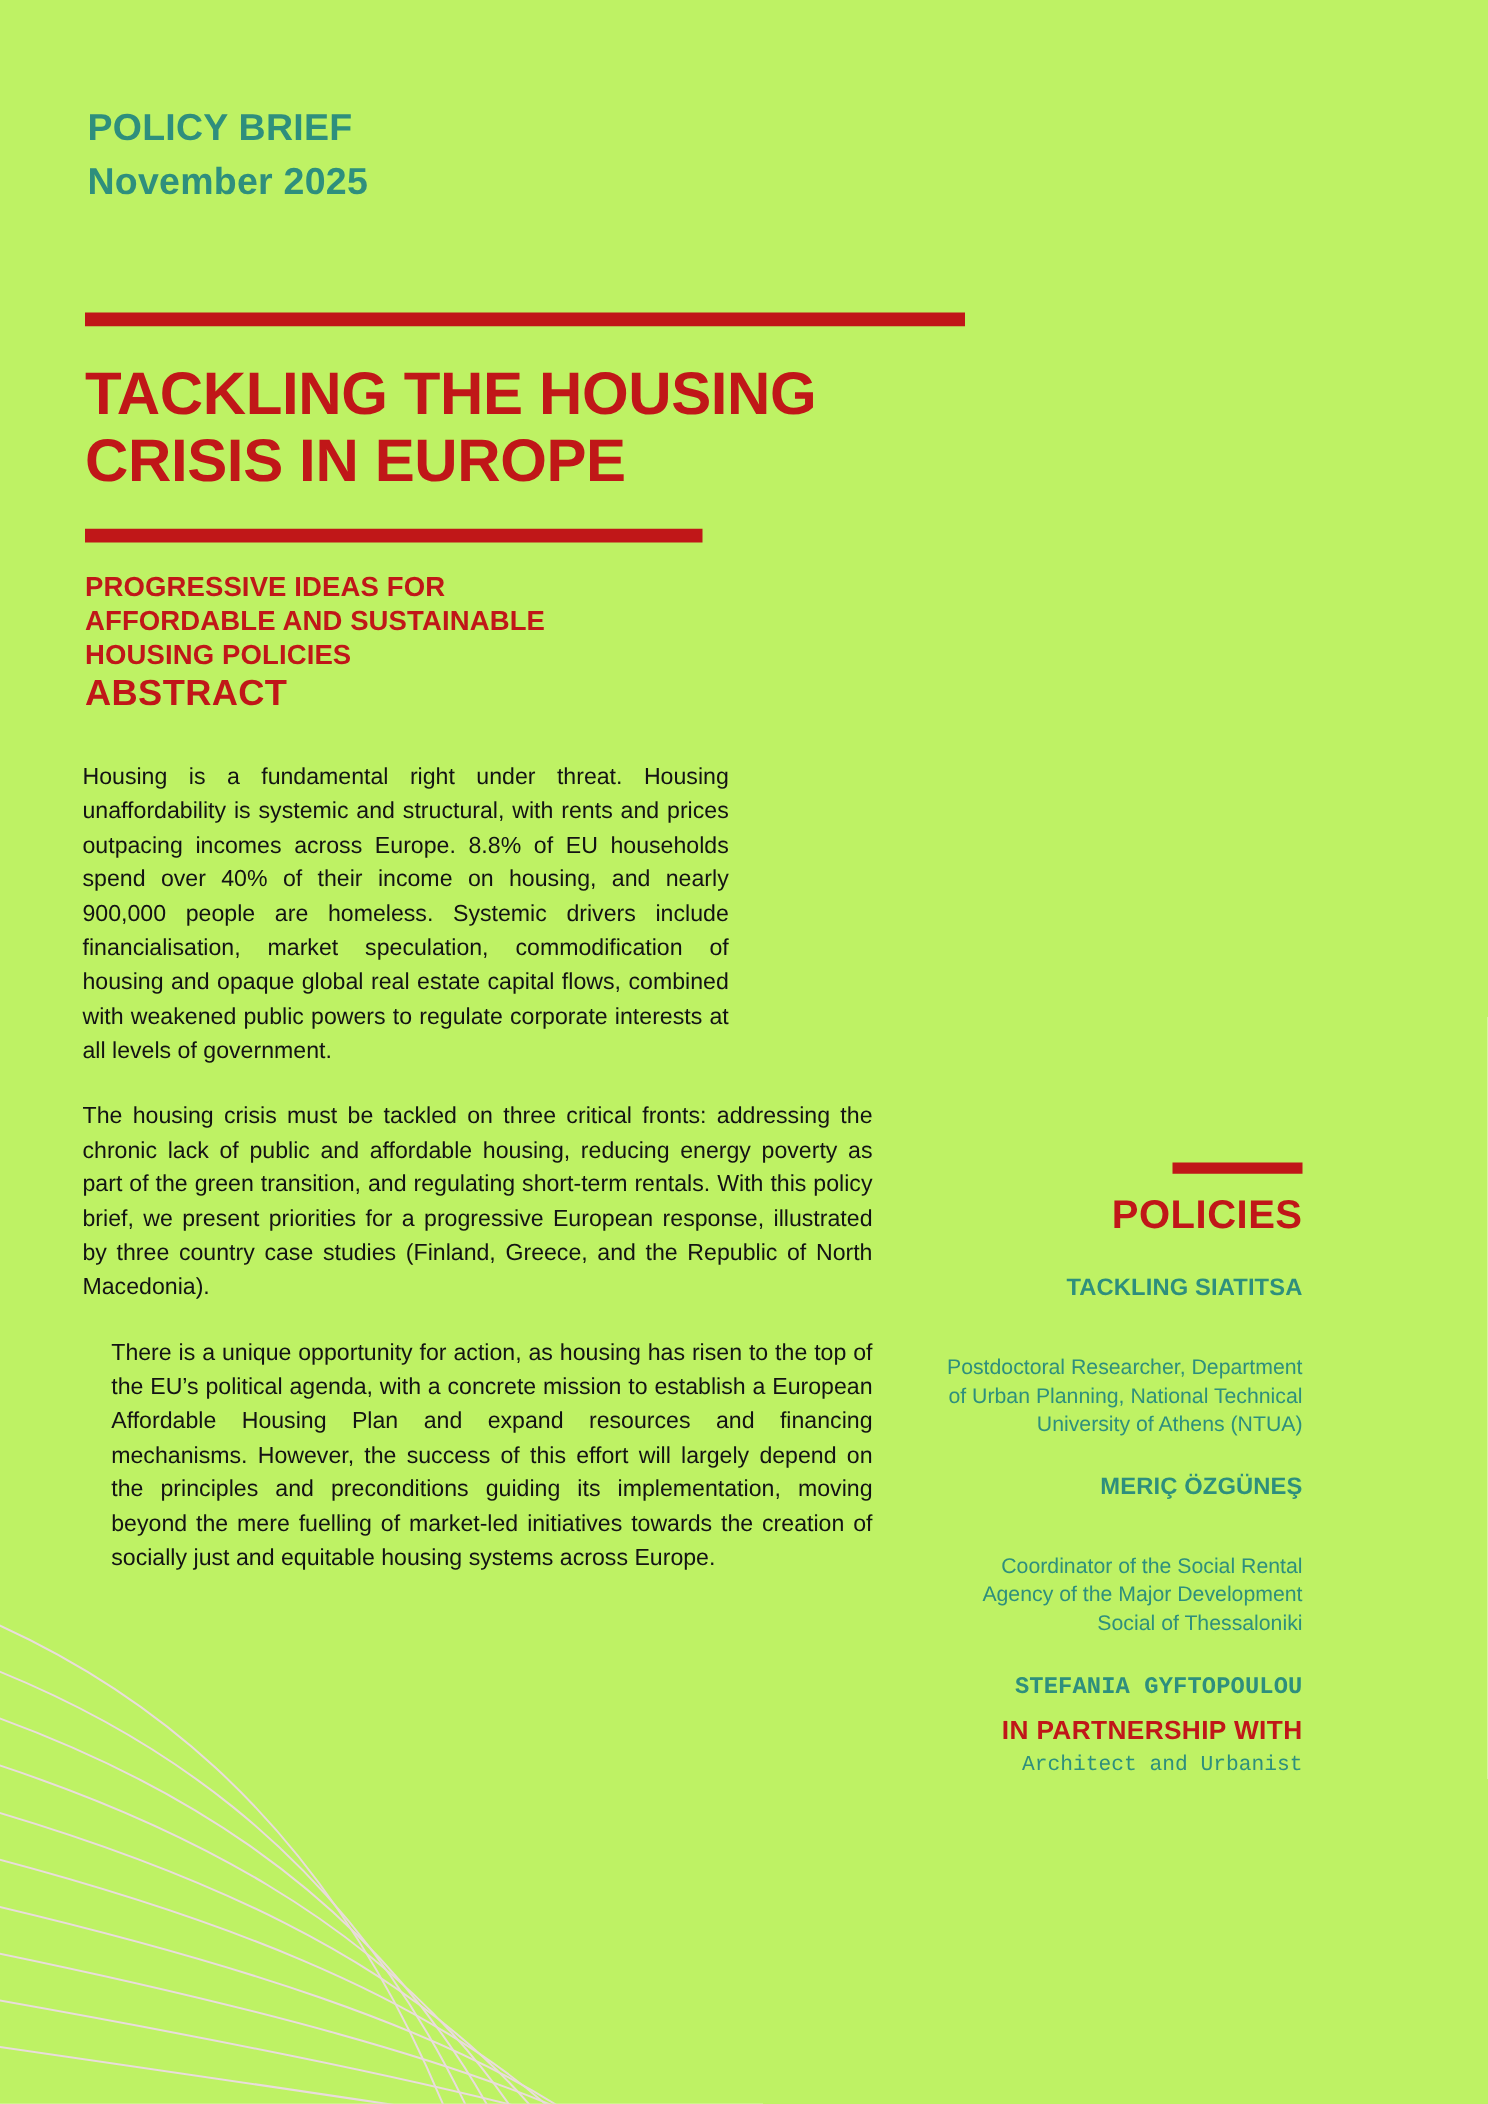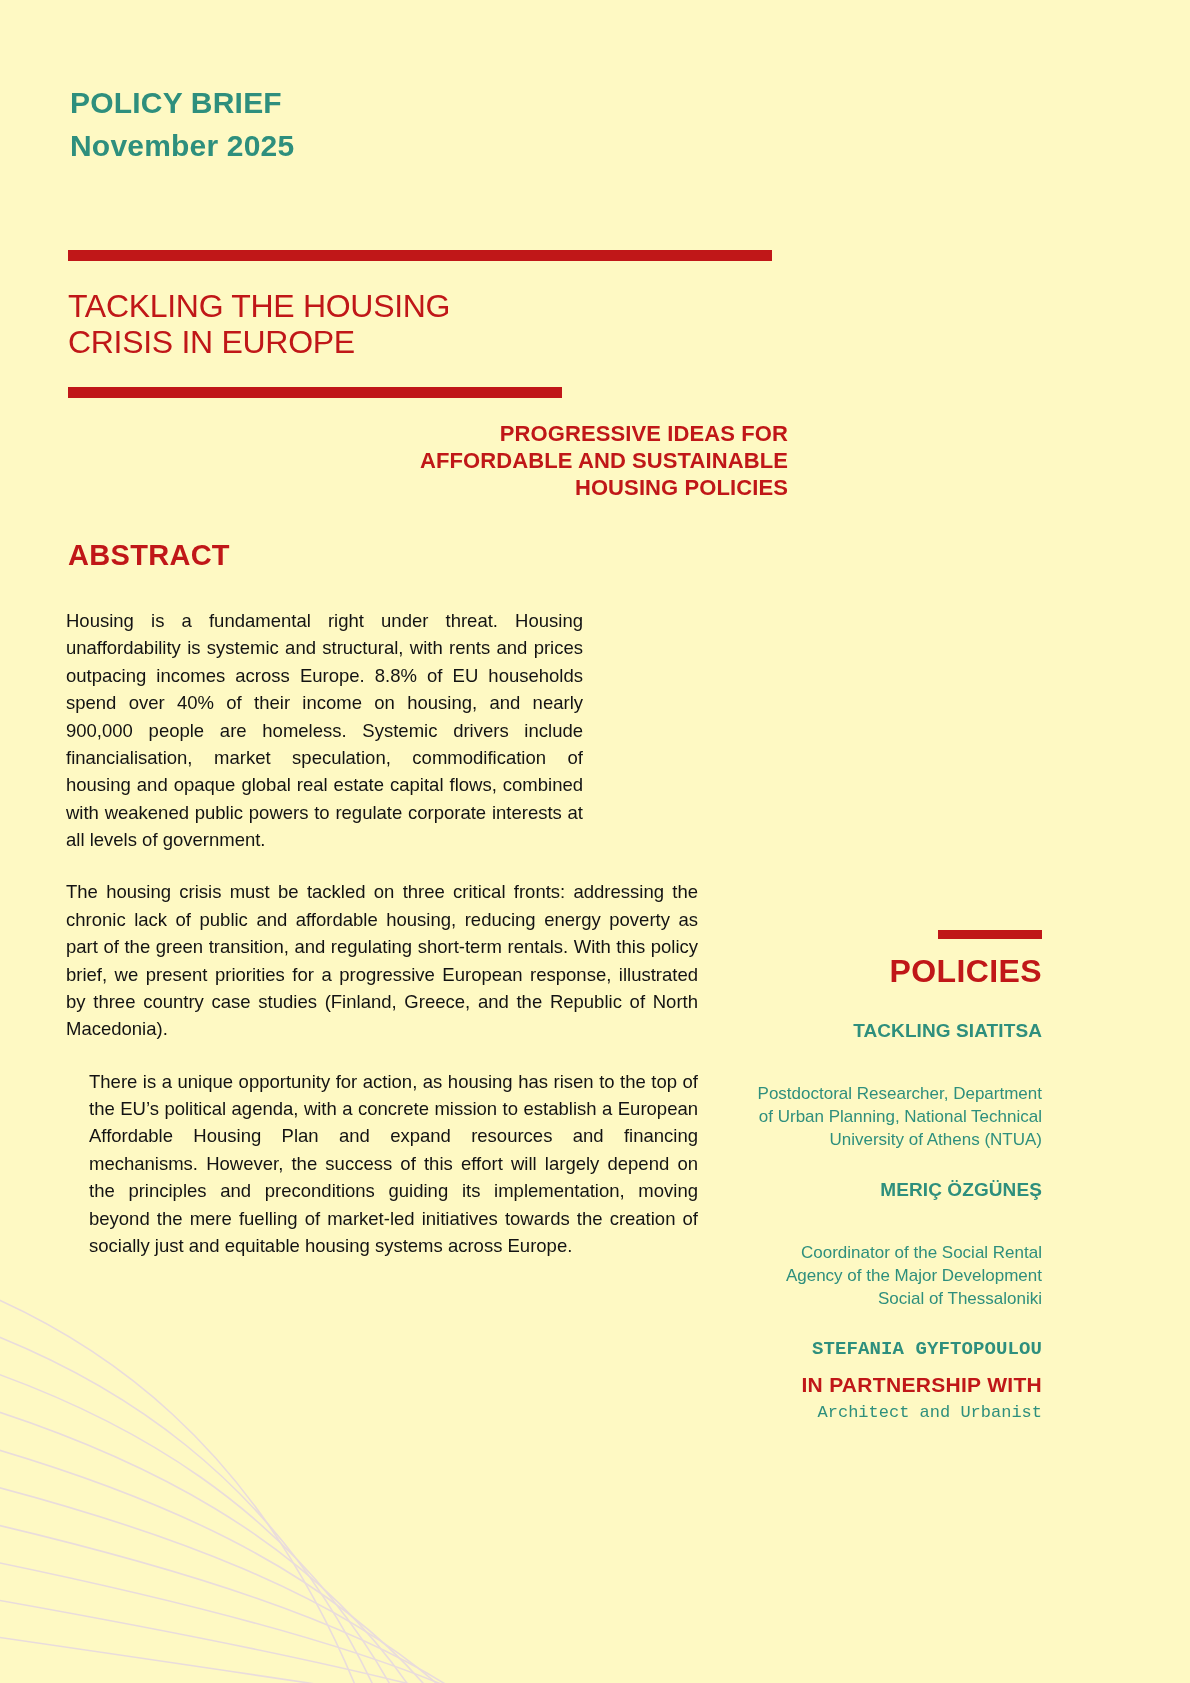--- a/index.html
+++ b/index.html
@@ -13,21 +13,21 @@
   body {
     font-family: "Liberation Sans", sans-serif;
     position: relative;
     overflow: hidden;
   }
 
   .page {
     position: relative;
     width: 1190px;
     height: 1683px;
-    background: #fef9c3;
+    background: #bef264;
     overflow: hidden;
   }
 
   
   .deco {
     position: absolute;
     left: -60px;
     bottom: -40px;
     width: 760px;
     height: 520px;
@@ -60,43 +60,43 @@
     z-index: 3;
   }
   .rule-top {
     width: 704px;
     height: 11px;
     background: #c01718;
     margin-bottom: 28px;
   }
   .main-title {
     color: #c01718;
-    font-size: 32px;
-    font-weight: normal;
+    font-size: 48px;
+    font-weight: bold;
     line-height: 1.12;
     letter-spacing: -0.3px;
     text-transform: uppercase;
   }
   .main-title .t2 { display: block; }
   .rule-mid {
     width: 494px;
     height: 11px;
     background: #c01718;
     margin-top: 26px;
     margin-bottom: 22px;
   }
   .subtitle {
     color: #c01718;
     font-size: 22px;
     font-weight: bold;
     line-height: 1.24;
     letter-spacing: 0.1px;
     text-transform: uppercase;
   }
-  .subtitle span { display: block; text-align: right; }
+  .subtitle span { display: block; }
 
   
   .abstract-heading {
     position: absolute;
     left: 68px;
     top: 539px;
     color: #c01718;
     font-size: 29px;
     font-weight: bold;
     letter-spacing: 0.3px;

